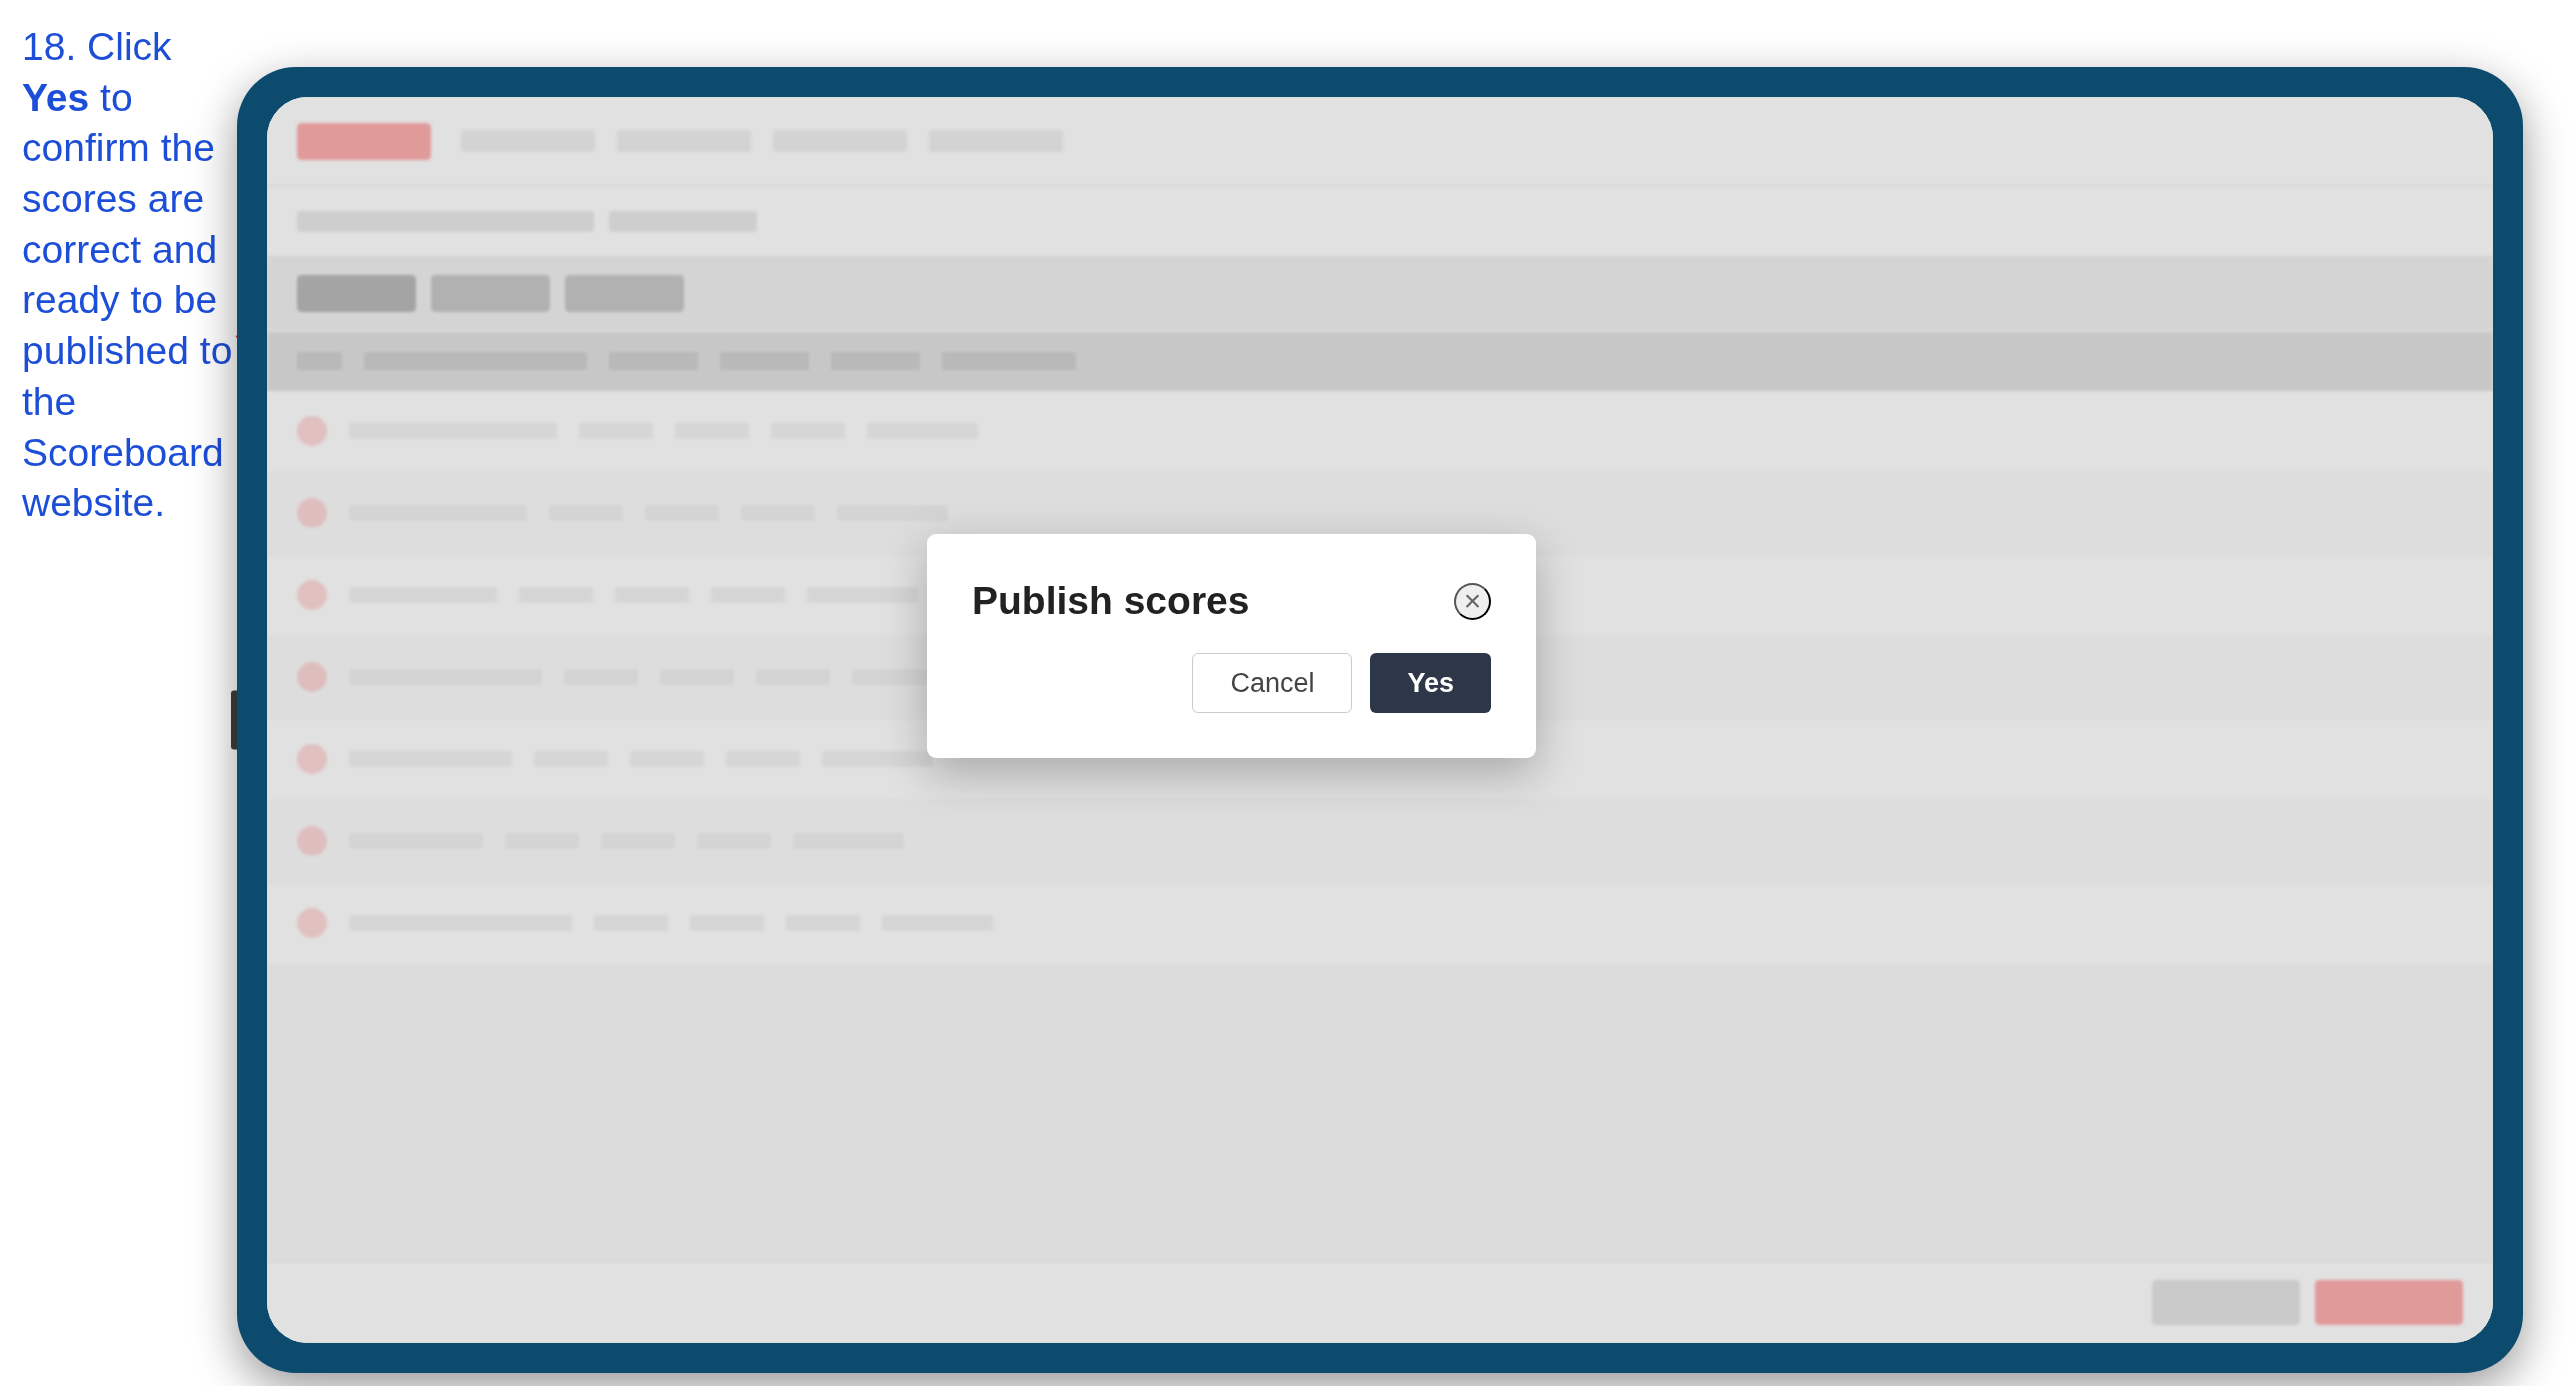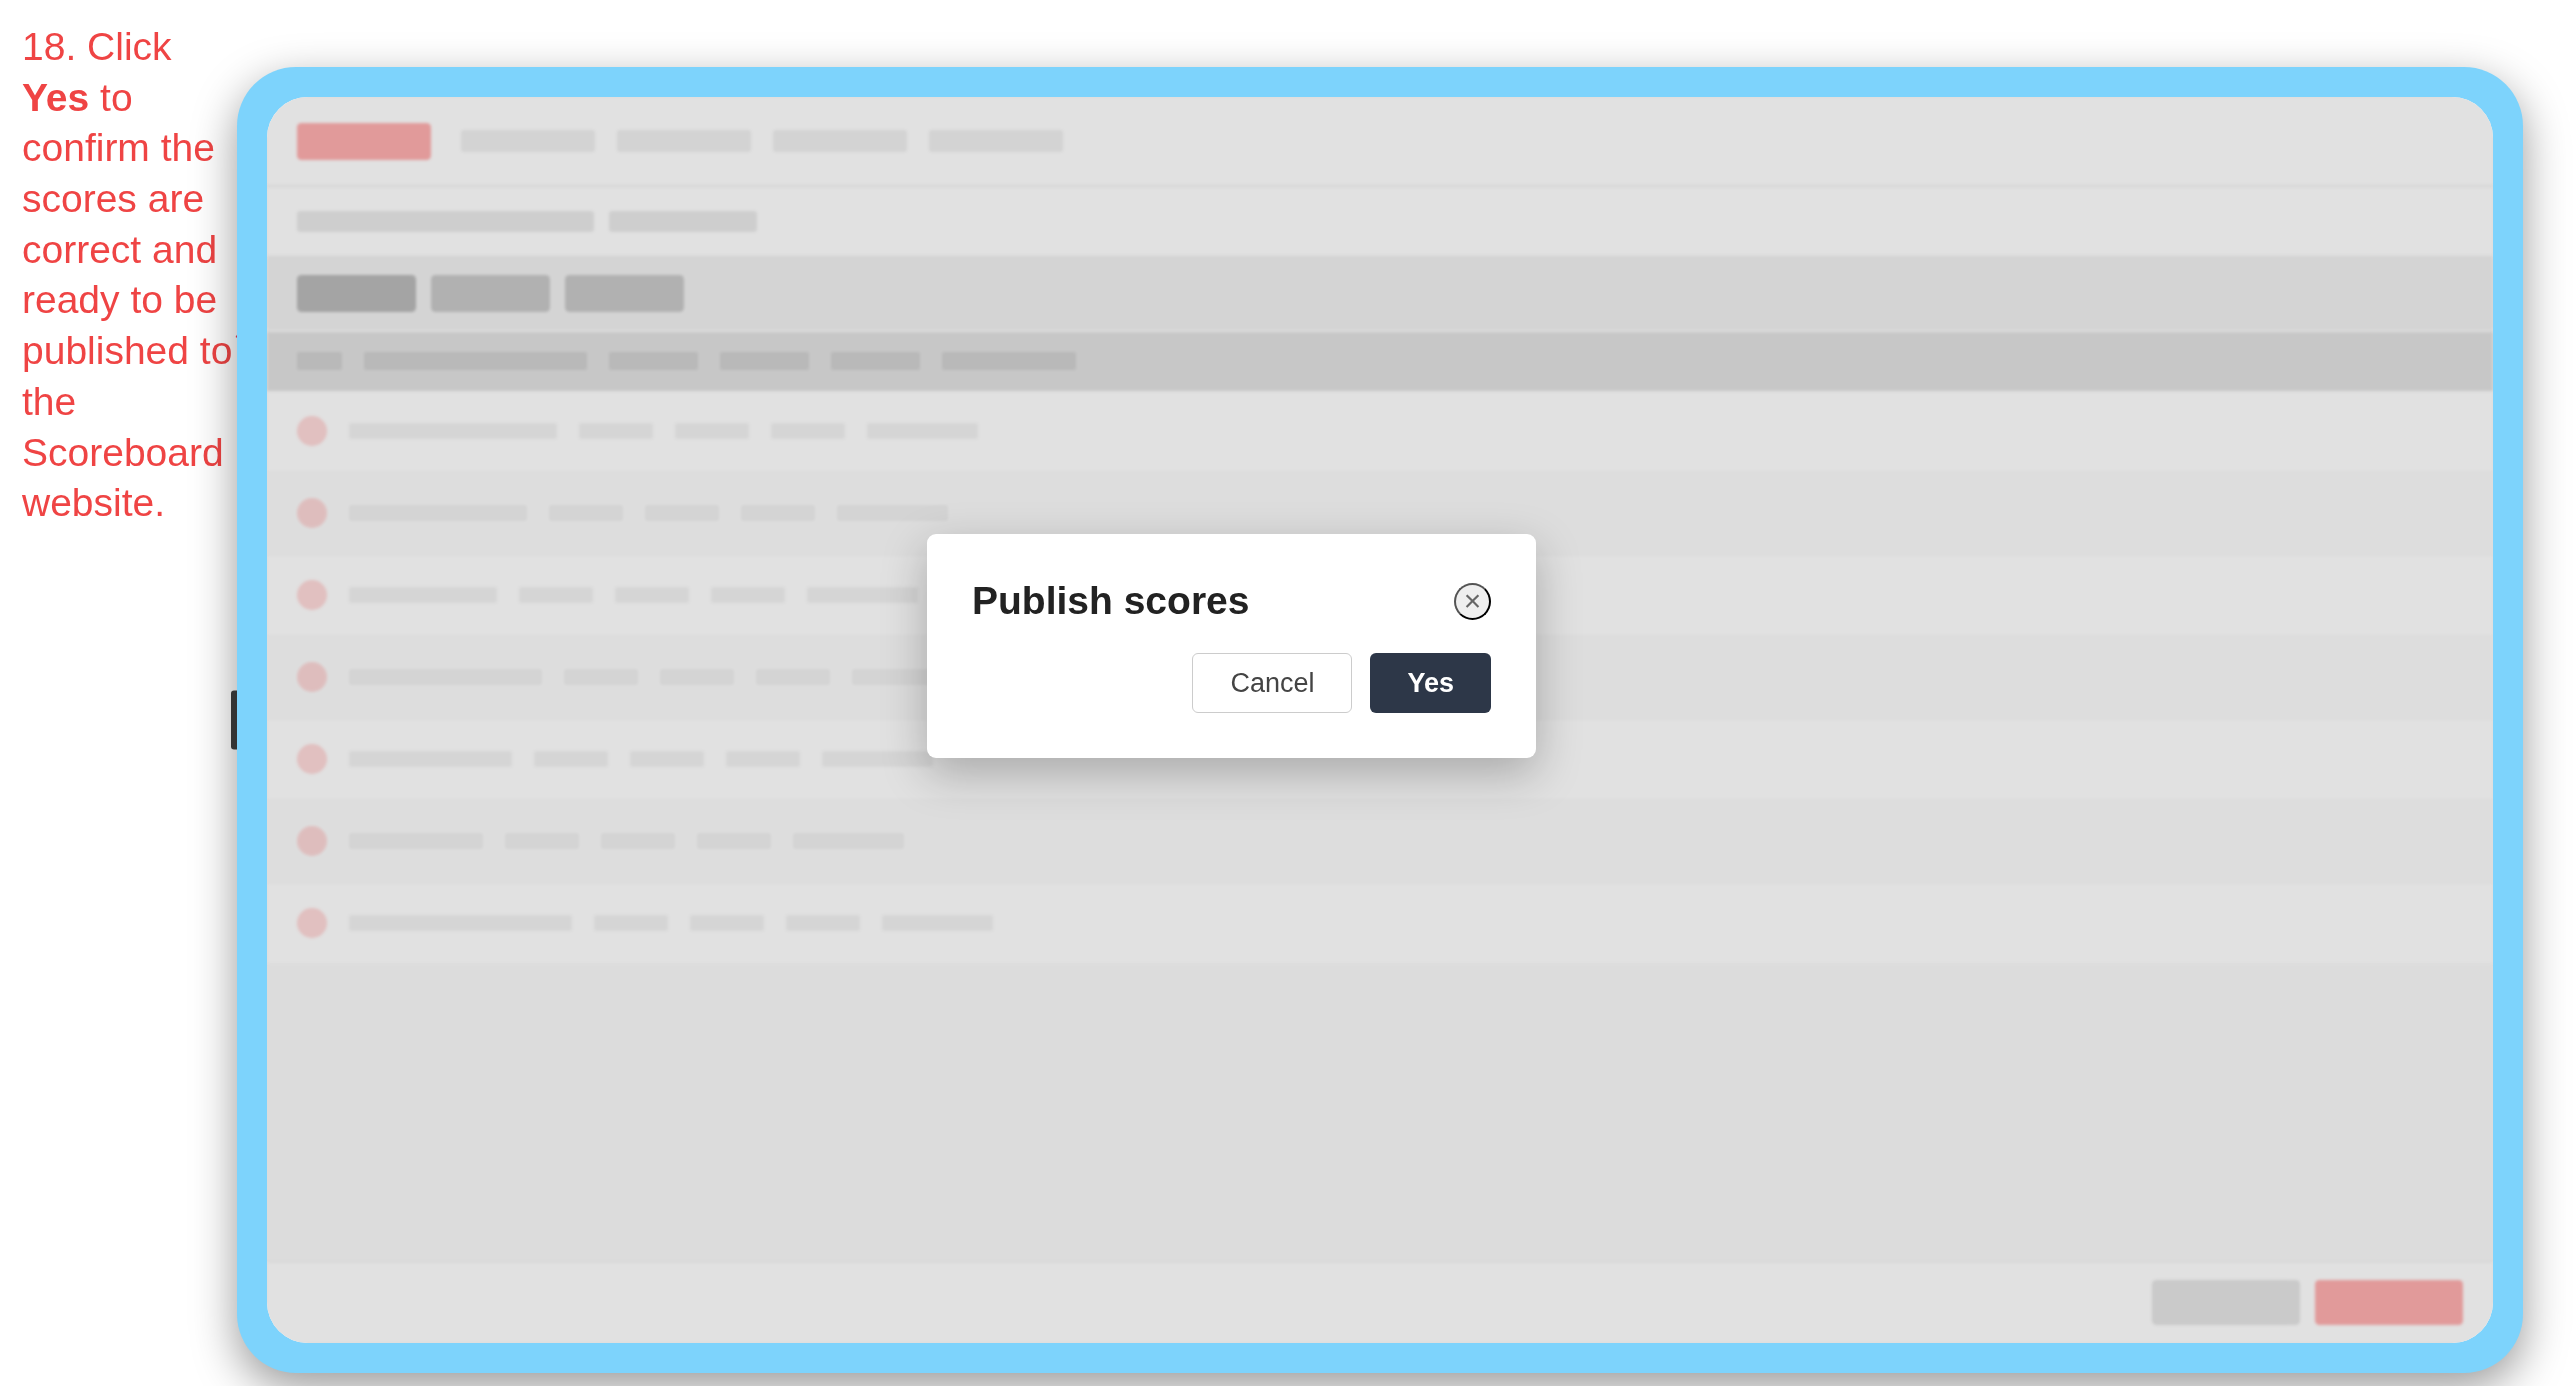--- a/index.html
+++ b/index.html
@@ -14,21 +14,21 @@
     }
 
     
     .instruction-text {
       position: absolute;
       top: 22px;
       left: 22px;
       width: 215px;
       font-size: 39px;
       line-height: 1.3;
-      color: #ef4444;
+      color: #1d4ed8;
       font-weight: 400;
     }
 
     .instruction-text strong {
       font-weight: 700;
     }
 
     
     .arrow-container {
       position: absolute;
@@ -44,21 +44,21 @@
       height: 100%;
     }
 
     
     .tablet-outer {
       position: absolute;
       top: 67px;
       left: 237px;
       width: 2286px;
       height: 1306px;
-      background: #7dd3fc;
+      background: #0c4a6e;
       border-radius: 59px;
       padding: 30px;
       box-shadow: 0 15px 45px rgba(0,0,0,0.4);
     }
 
     .tablet-inner {
       width: 100%;
       height: 100%;
       background: #f0f0f0;
       border-radius: 41px;

